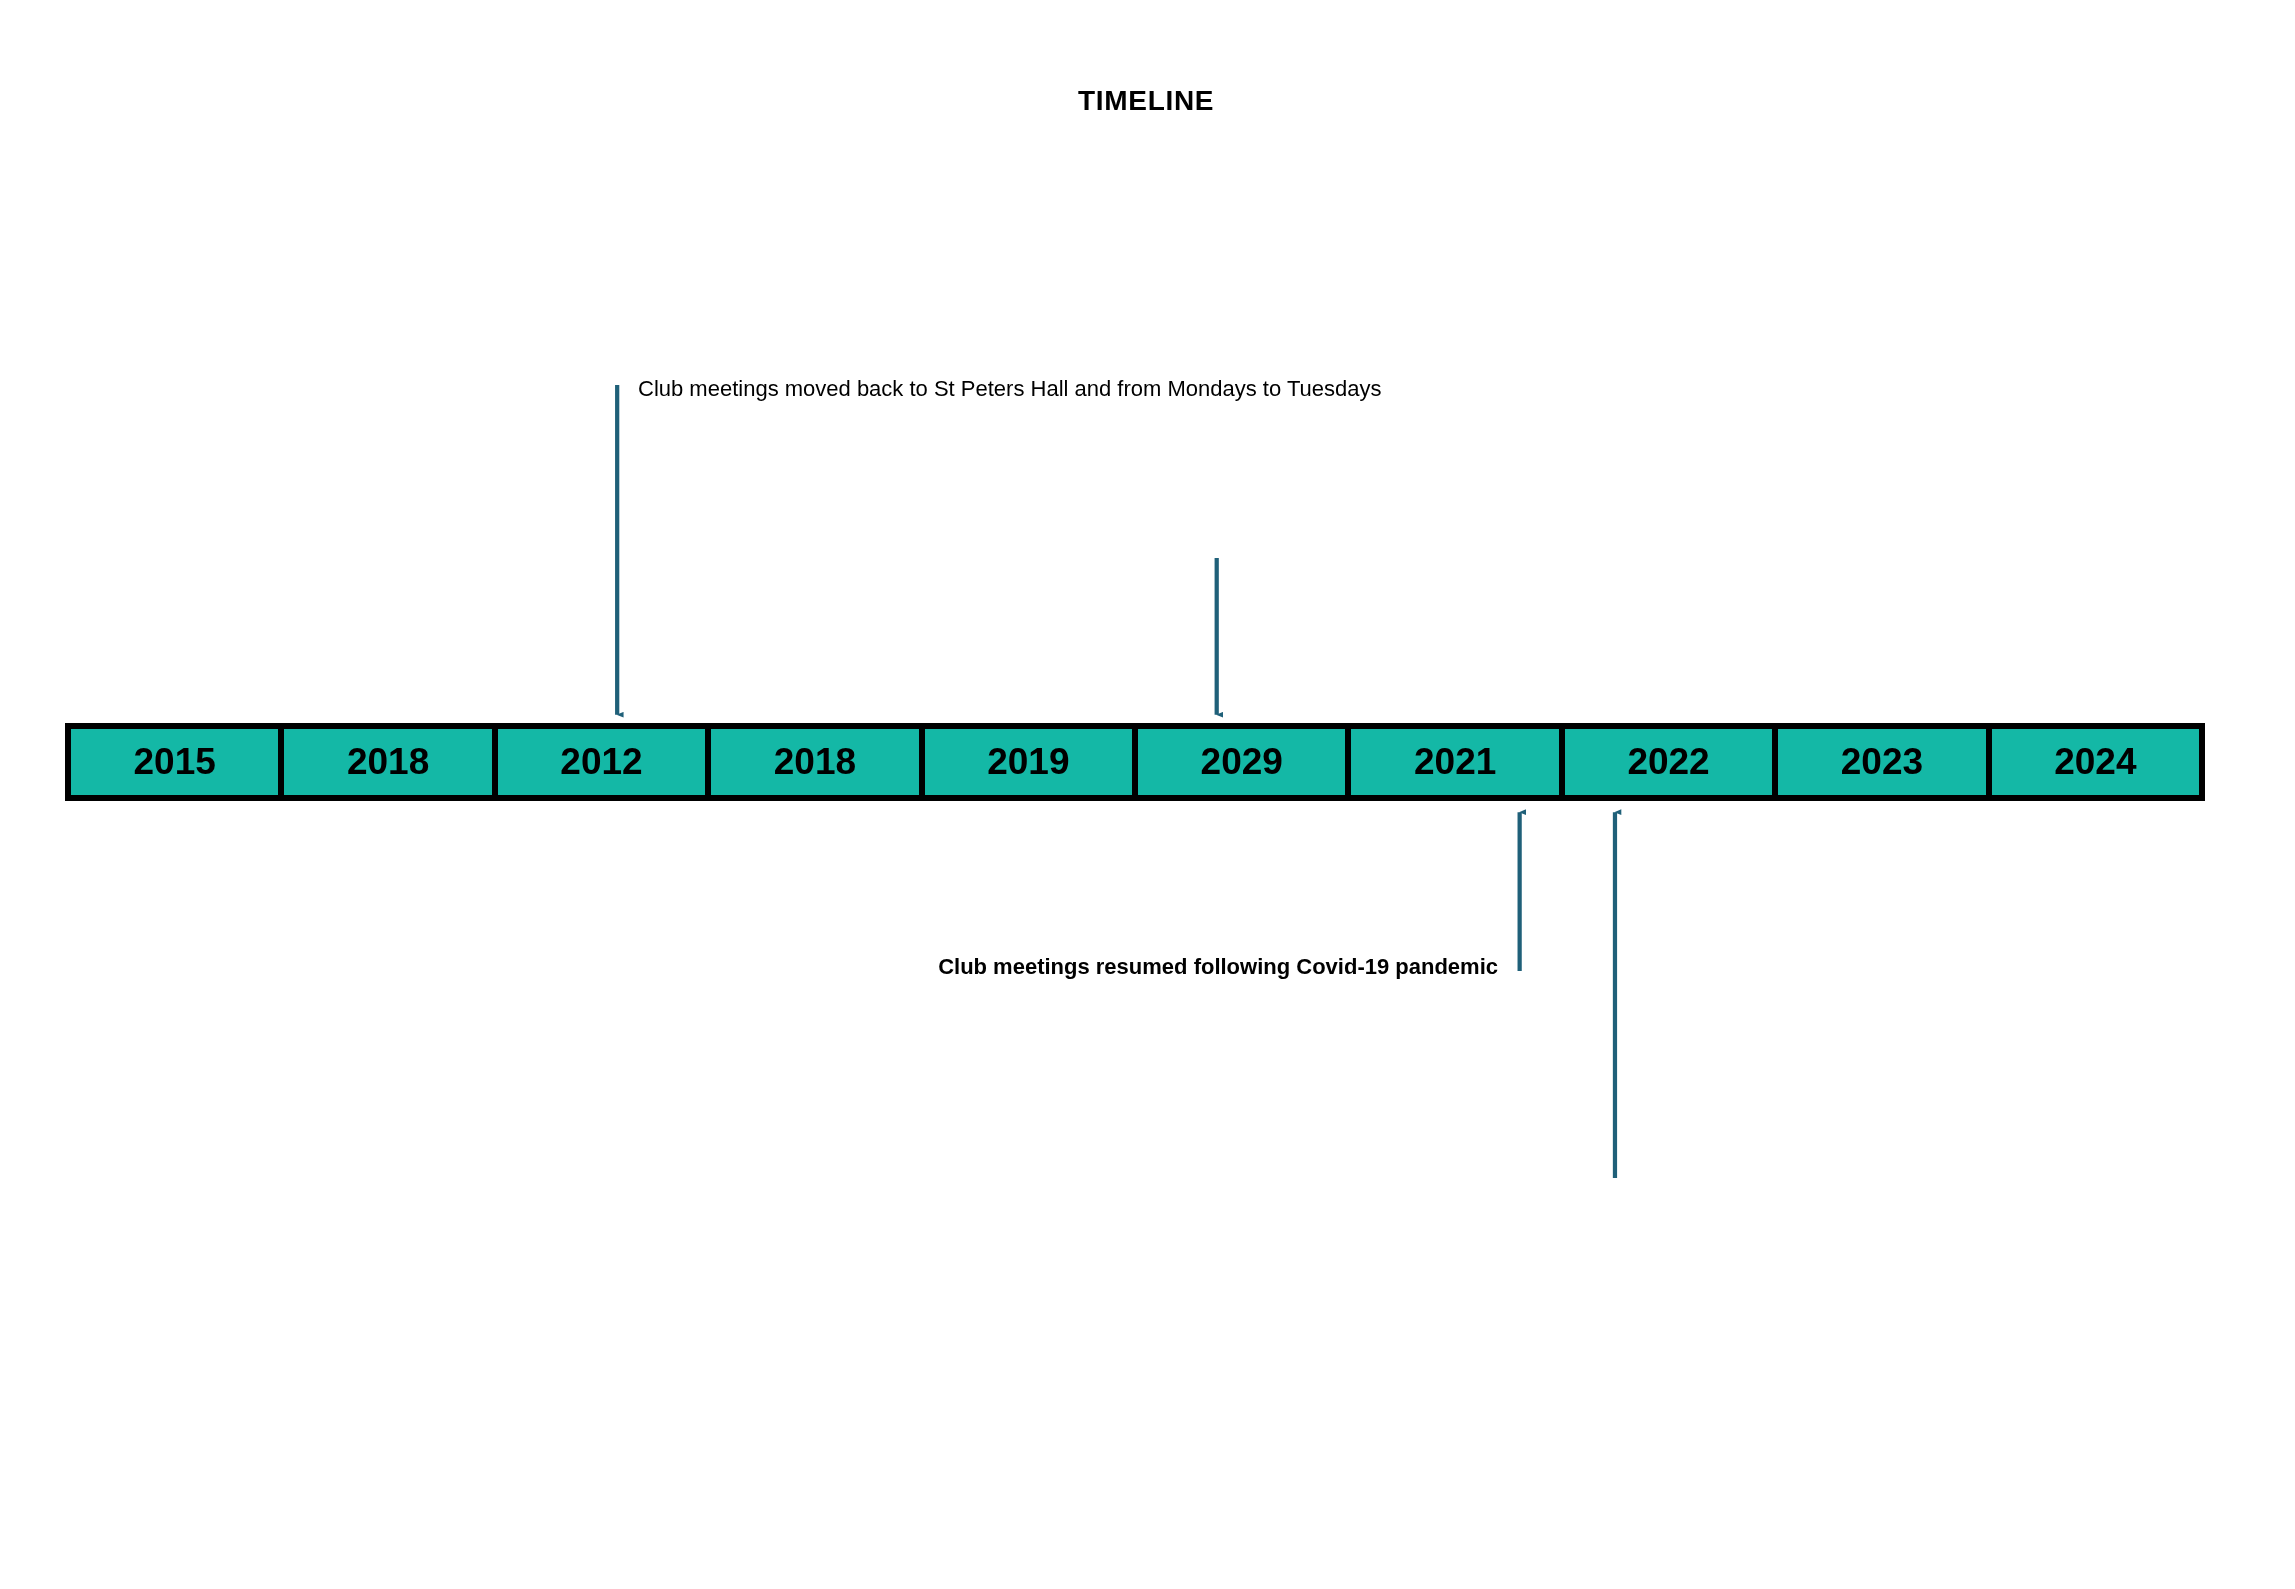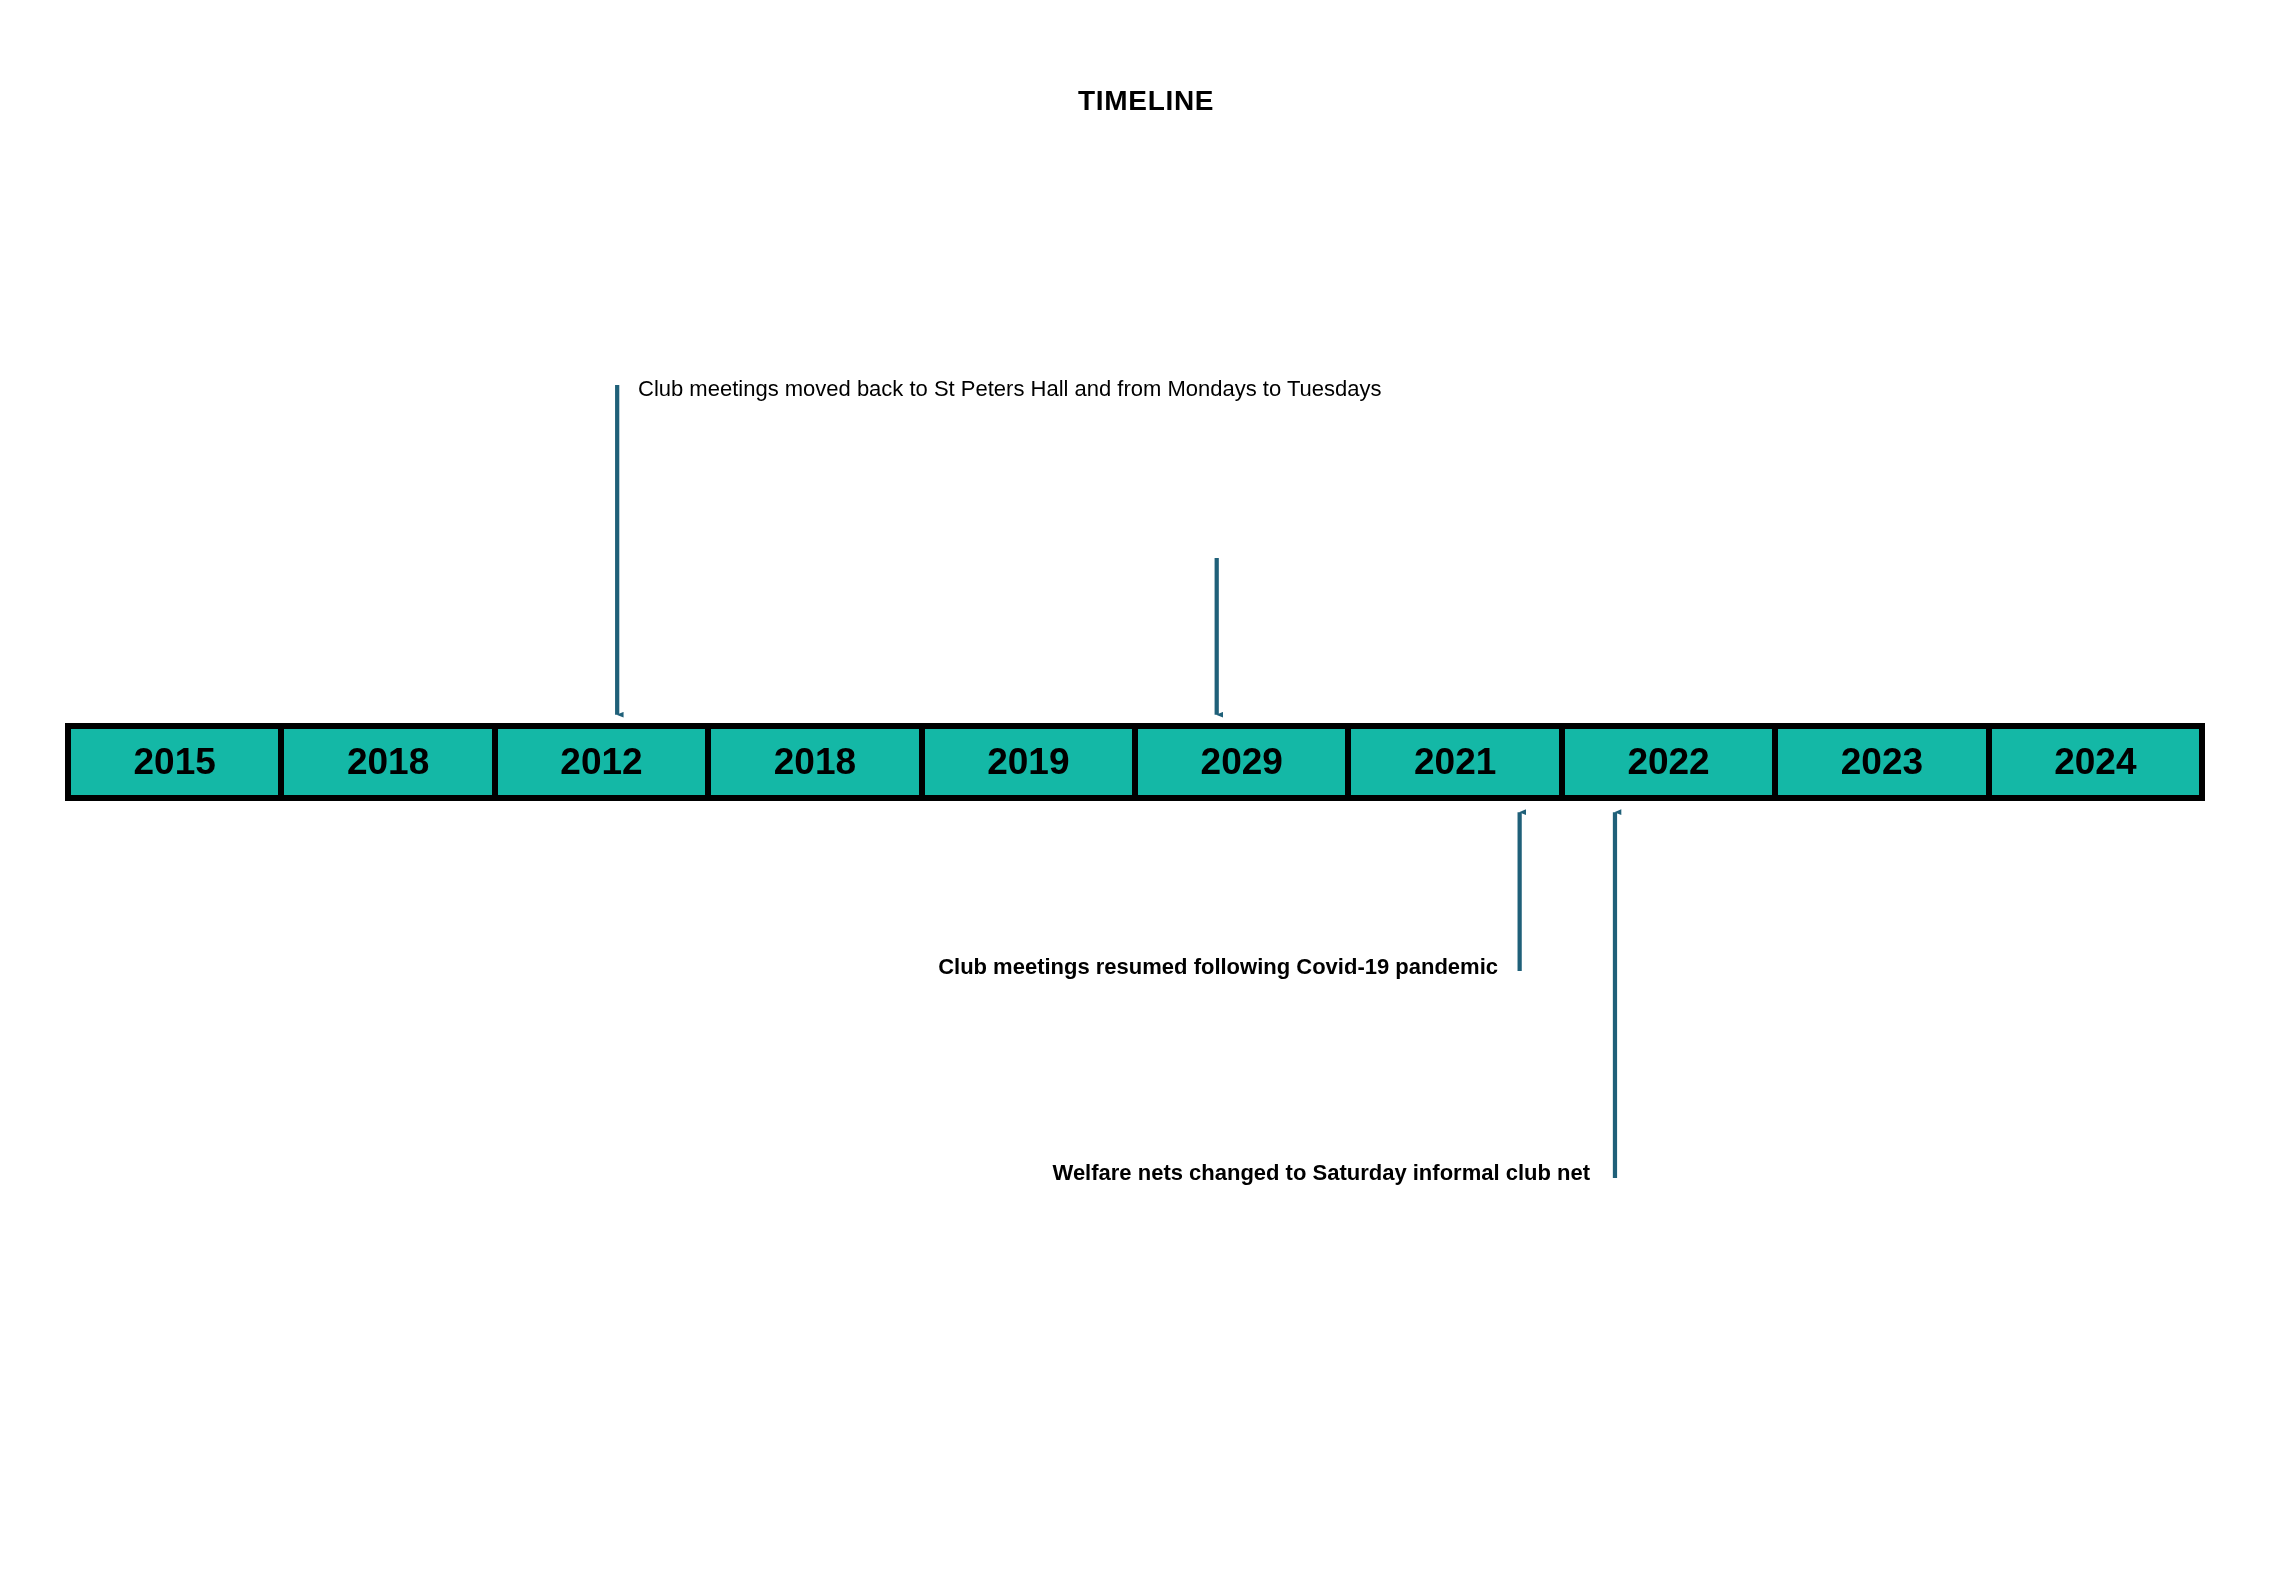--- a/index.html
+++ b/index.html
@@ -115,21 +115,20 @@
     <g>
       <line x1="2287" y1="1668" x2="2287" y2="1150" stroke="#1f6079" stroke-width="6" marker-end="url(#arrow-up)"></line>
     </g>
   </svg>
 
   <div class="anno-text left" style="left: 638px; top: 374px; width: 1434px;">Club meetings moved back to St Peters Hall and from Mondays to Tuesdays</div>
 
 
   <div class="anno-text right" style="left: 297px; top: 952px; width: 1201px;">Club meetings resumed following Covid-19 pandemic</div>
 
-  <div class="anno-text right" style="left: 396px; top: 1158px; width: 1194px;">Welfare nets changed to Saturday informal club net</div>
 
   <div id="timeline-bar">
     <div class="year-cell">2015</div>
     <div class="year-cell">2018</div>
     <div class="year-cell">2012</div>
     <div class="year-cell">2018</div>
     <div class="year-cell">2019</div>
     <div class="year-cell">2029</div>
     <div class="year-cell">2021</div>
     <div class="year-cell">2022</div>

